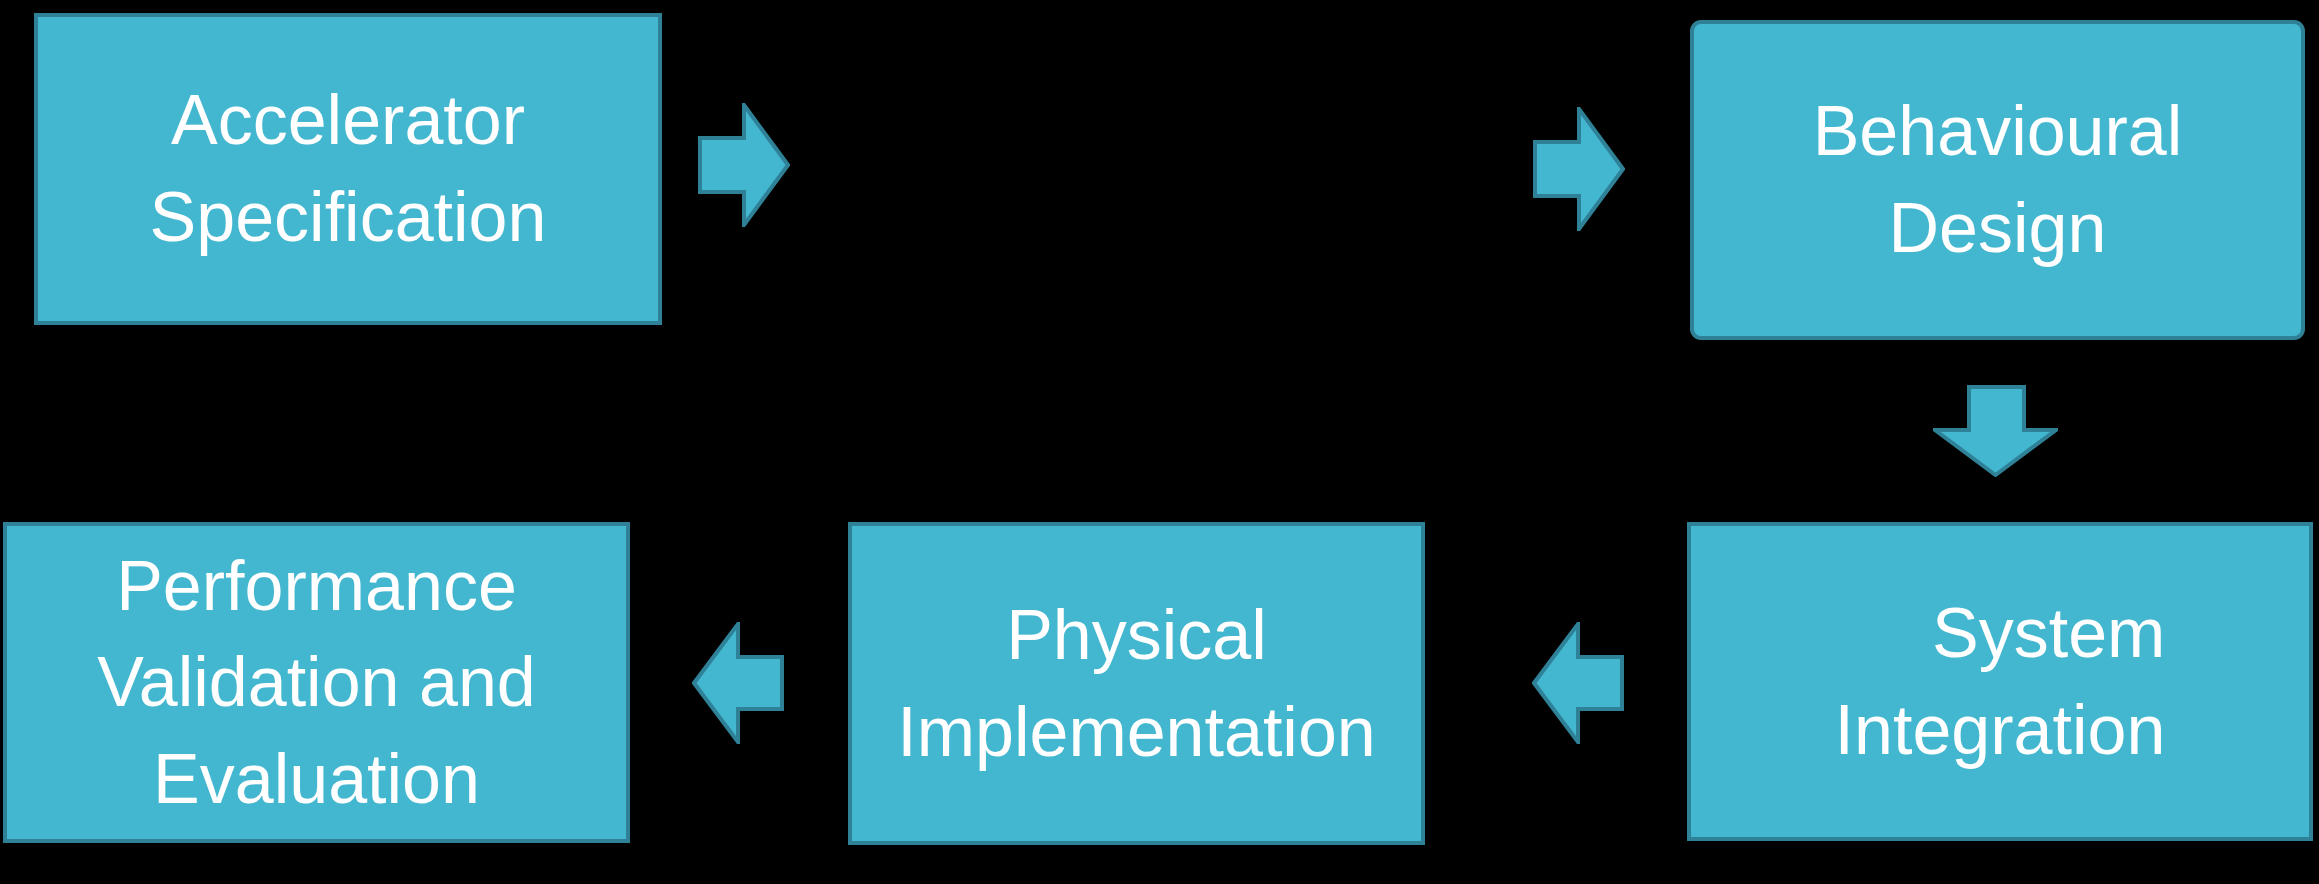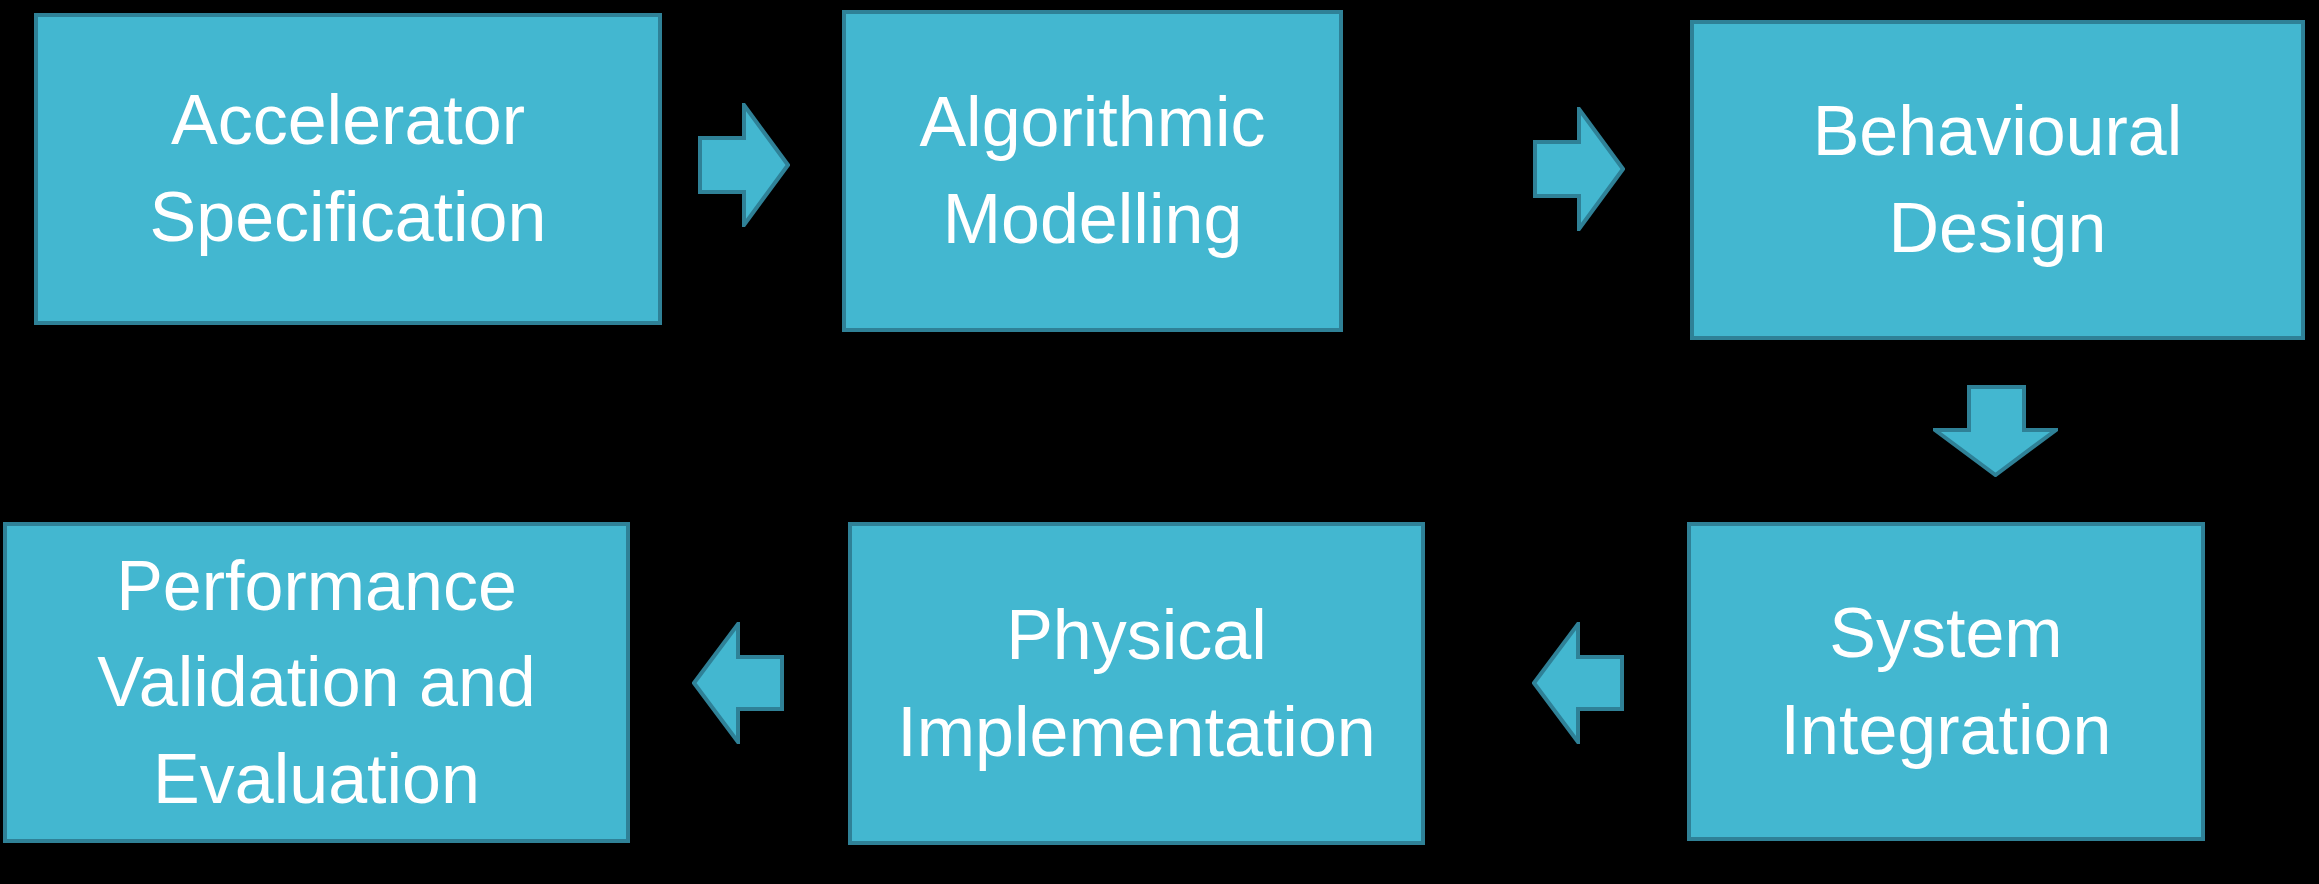--- a/index.html
+++ b/index.html
@@ -38,22 +38,22 @@
   }
   .arrow polygon {
     fill: var(--box-fill, #43B7D0);
     stroke: var(--box-border, #2F8197);
     stroke-width: 4;
     stroke-linejoin: miter;
   }
   
   #box-1 { left: 0;   top: 13px;  width: 628px; height: 312px; margin-left: 34px; }
   #box-2 { left: 842px;  top: 10px;  width: 501px; height: 322px; }
-  #box-3 { left: 1690px; top: 20px;  width: 615px; height: 320px; }
-  #box-4 { left: 1687px; top: 522px; width: 518px; height: 319px; }
+  #box-3 { left: 1690px; top: 20px;  width: 615px; height: 320px; border-radius: 11px; }
+  #box-4 { left: 1687px; top: 522px; width: 626px; height: 319px; text-align: right; }
   #box-5 { left: 848px;  top: 522px; width: 577px; height: 323px; }
   #box-6 { left: 3px;    top: 522px; width: 627px; height: 321px; justify-content: center; }
   #arrow-1 { left: 698px;  top: 103px; }
   #arrow-2 { left: 1533px; top: 107px; }
   #arrow-3 { left: 1933px; top: 385px; }
   #arrow-4 { left: 1532px; top: 622px; }
   #arrow-5 { left: 692px;  top: 622px; }
 </style>
 </head>
 <body>
@@ -62,24 +62,20 @@
 
   <div class="box" id="box-1">
     <span class="box-label">Accelerator
 Specification</span>
   </div>
 
   <svg class="arrow" id="arrow-1" width="92" height="124" viewBox="0 0 92 124">
     <polygon points="2,35 46,35 46,2 90,62 46,122 46,89 2,89"></polygon>
   </svg>
 
-  <div class="box" id="box-2">
-    <span class="box-label">Algorithmic
-Modelling</span>
-  </div>
 
   <svg class="arrow" id="arrow-2" width="92" height="124" viewBox="0 0 92 124">
     <polygon points="2,35 46,35 46,2 90,62 46,122 46,89 2,89"></polygon>
   </svg>
 
   <div class="box" id="box-3">
     <span class="box-label">Behavioural
 Design</span>
   </div>
 

